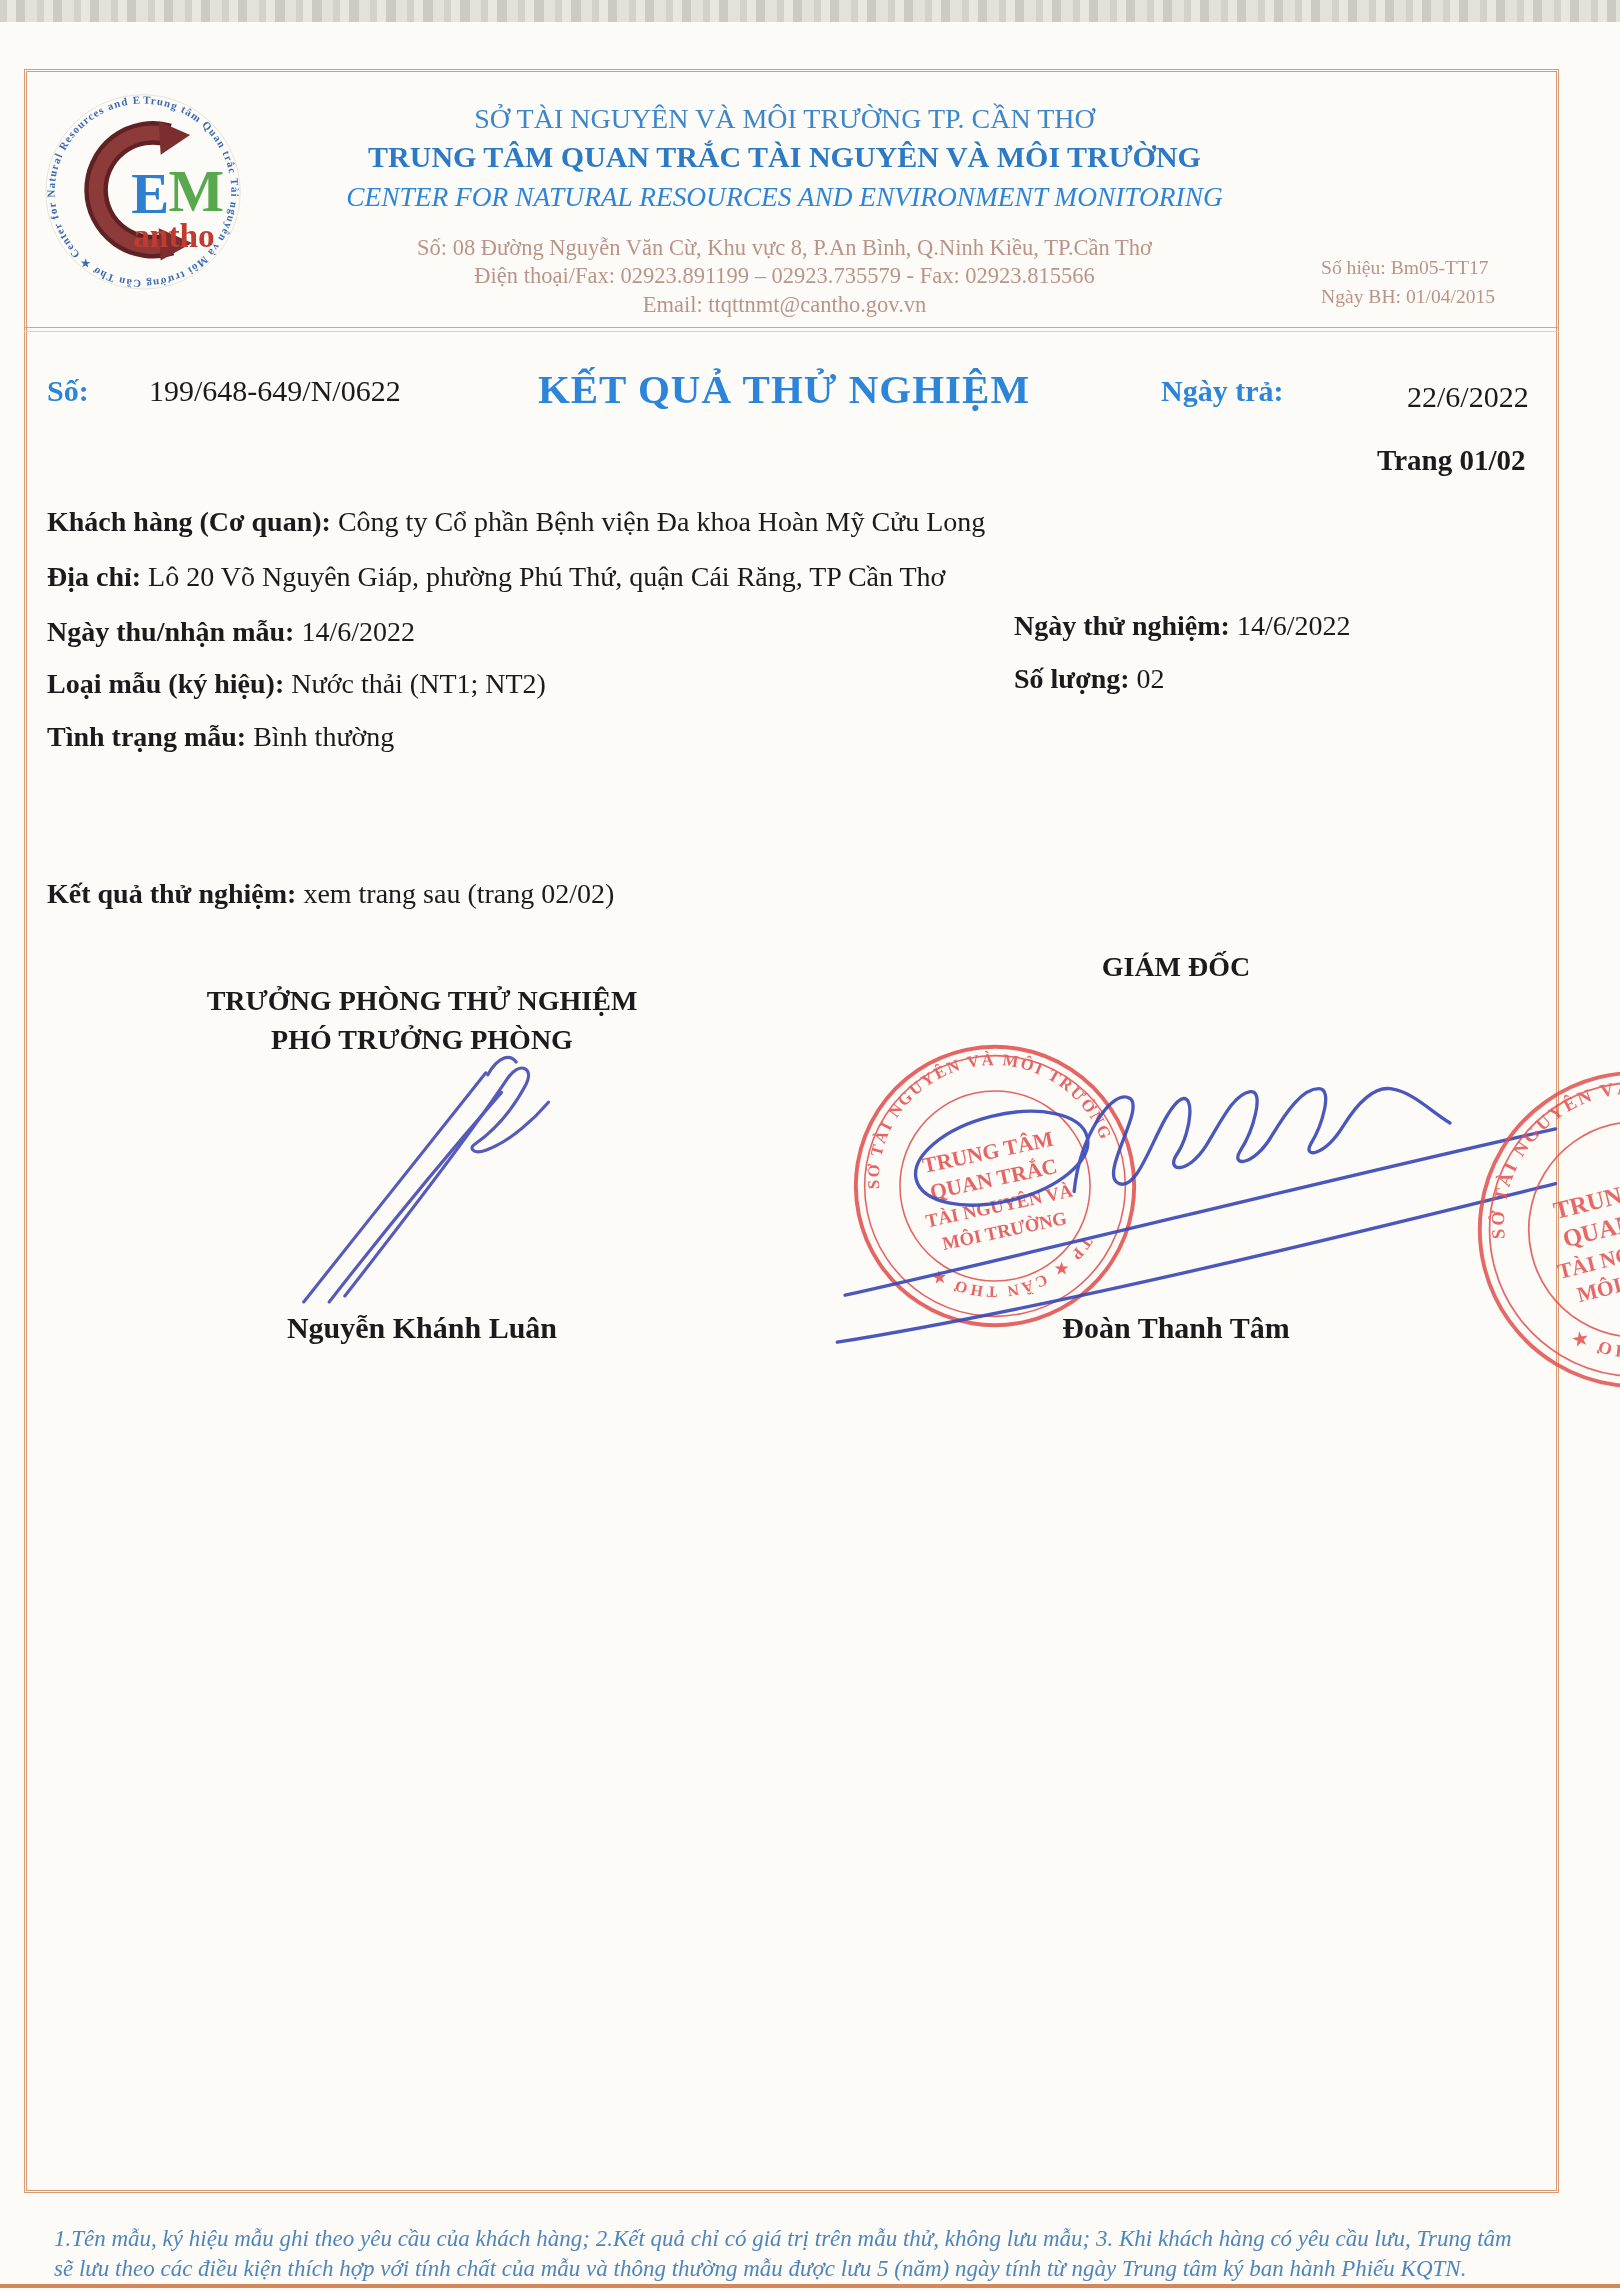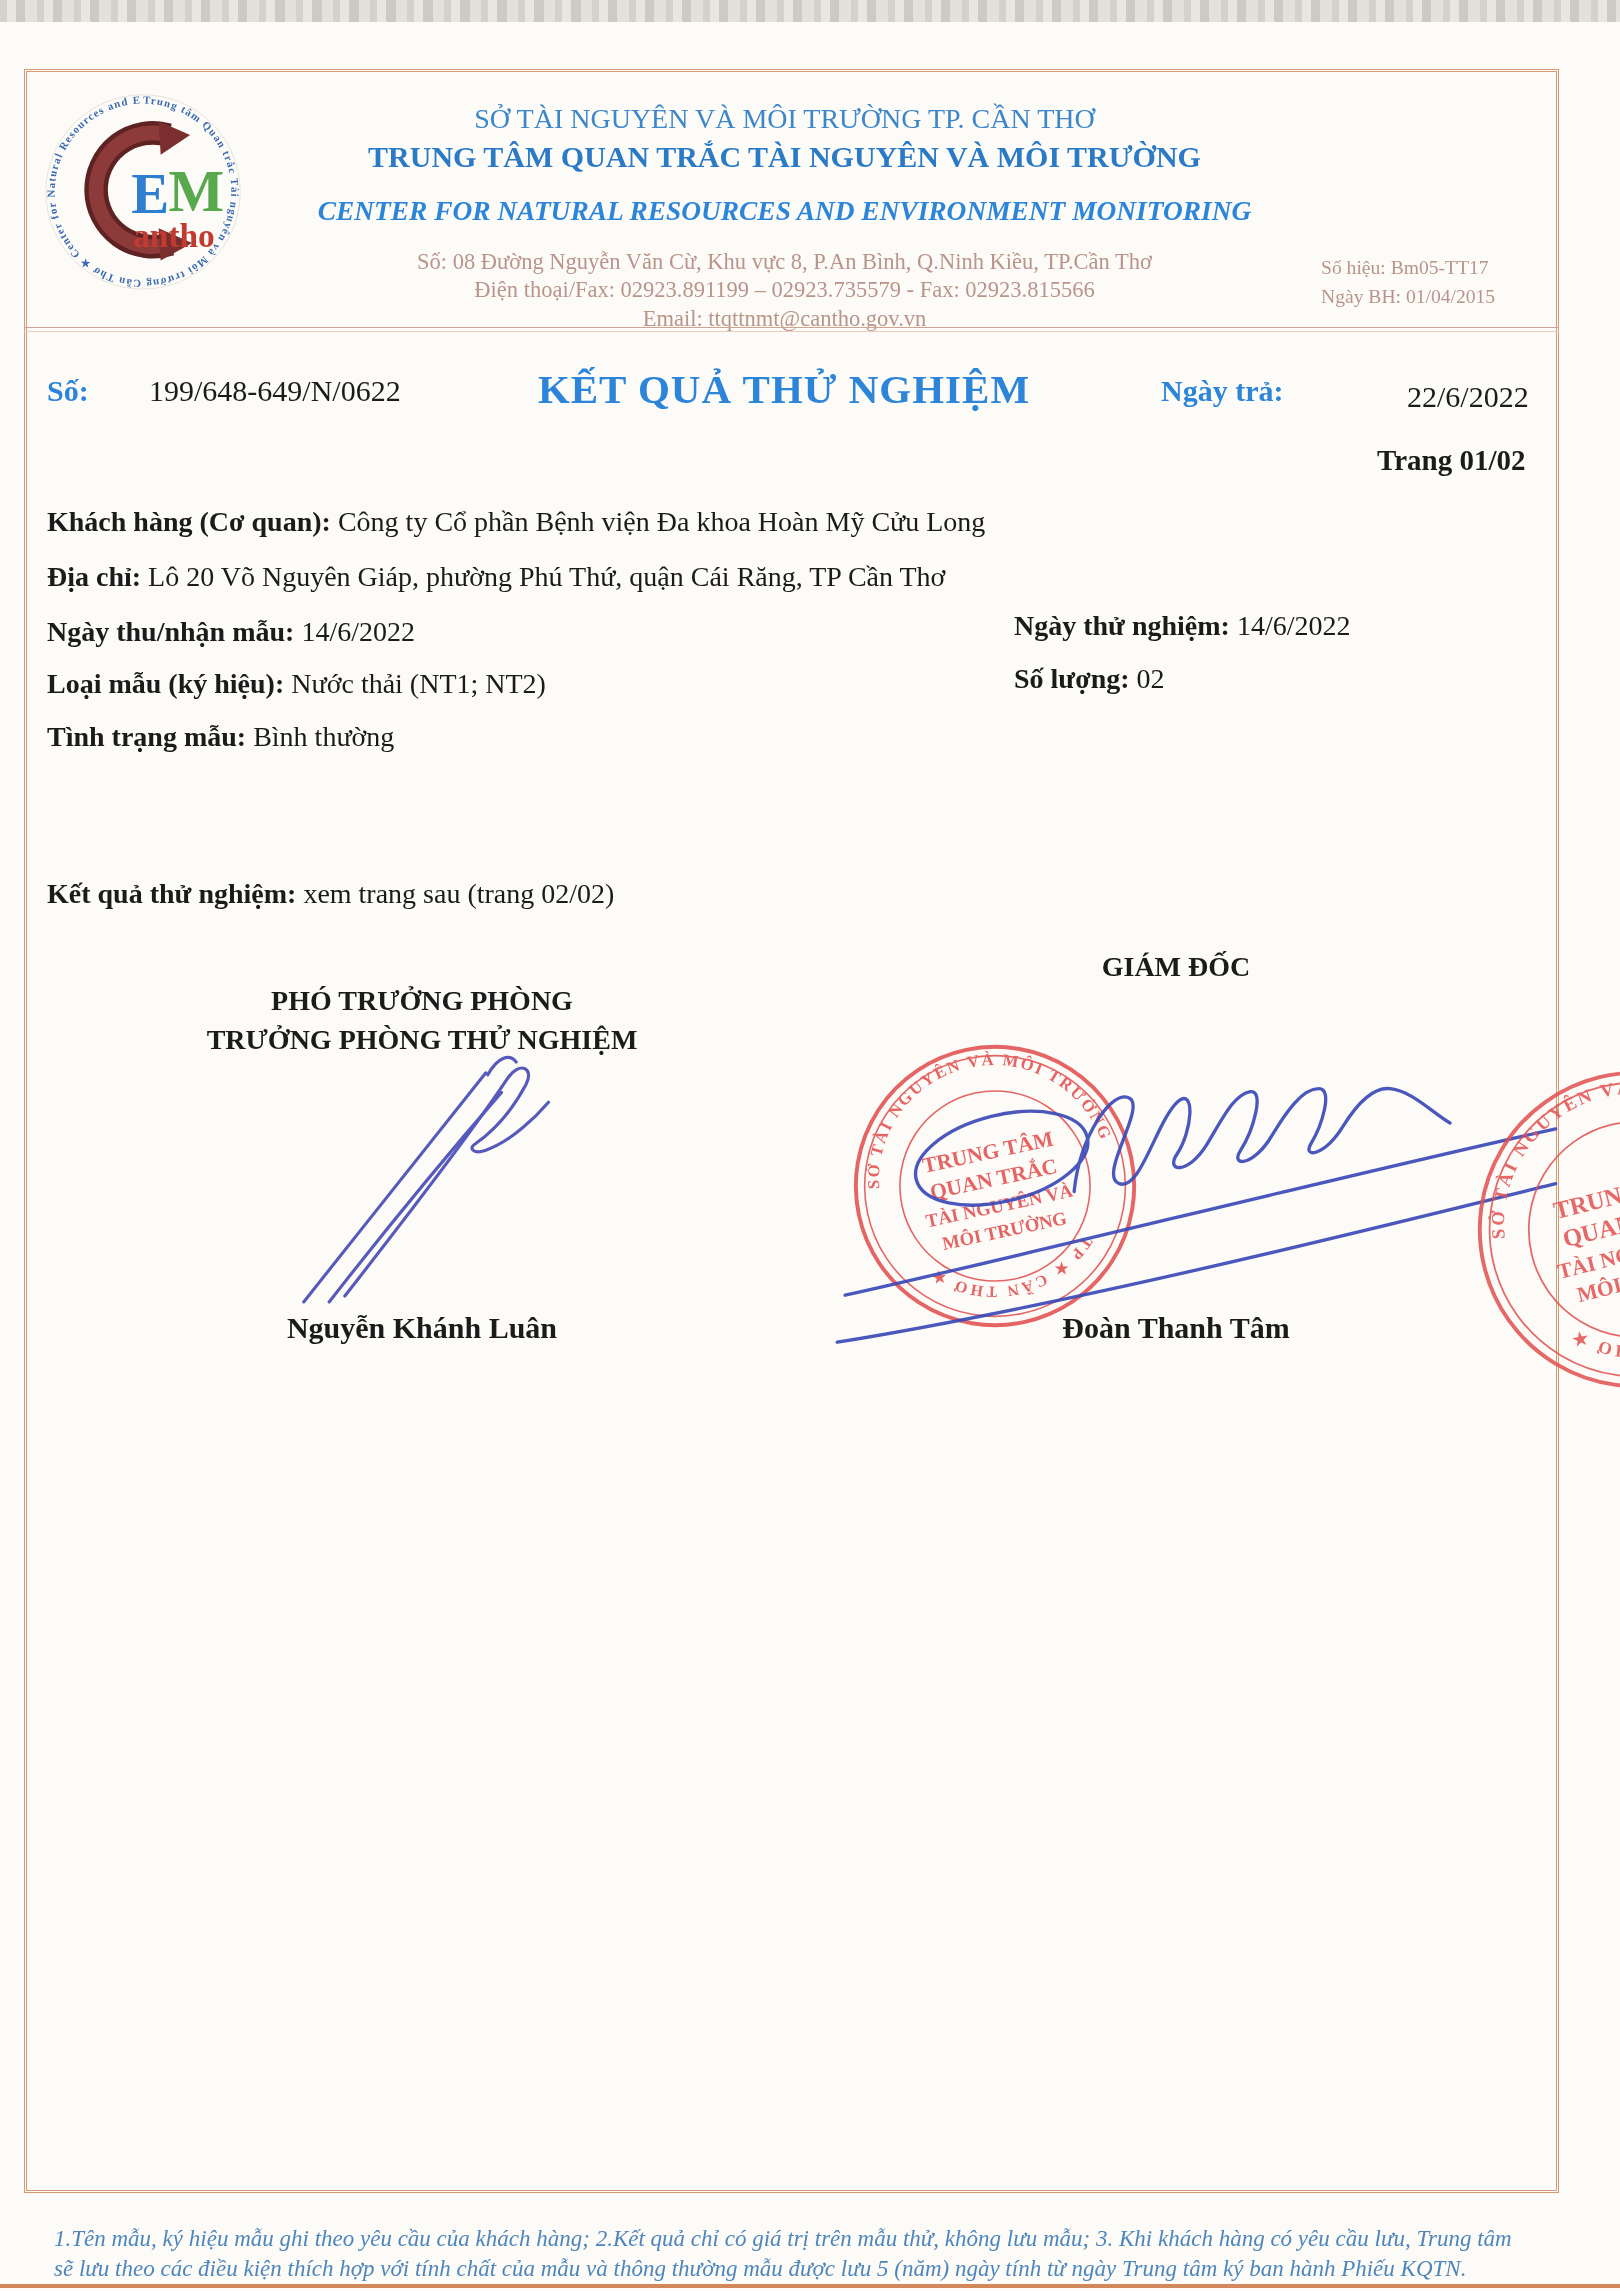--- a/index.html
+++ b/index.html
@@ -15,21 +15,21 @@
   }
   .frame{
     position:absolute;left:23.5px;top:69px;width:1535px;height:2124px;
     border:3.9px double #d79a74;box-sizing:border-box;
   }
   
   .logo{position:absolute;left:33px;top:84px;width:221px;height:208px;}
   .hdr{position:absolute;left:260px;top:102px;width:1049px;text-align:center;line-height:1.18;}
   .hdr .l1{font-size:28px;color:#3c86c9;}
   .hdr .l2{font-size:30px;font-weight:bold;color:#2b7ac6;margin-top:3.9px;}
-  .hdr .l3{font-size:27.4px;font-weight:bold;font-style:italic;color:#2c85d8;margin-top:21px;}
+  .hdr .l3{font-size:27.4px;font-weight:normal;font-style:italic;color:#2c85d8;margin-top:7px;}
   .hdr .l4{font-size:22.5px;color:#b9948a;margin-top:21px;}
   .hdr .l5{font-size:22.5px;color:#b9948a;margin-top:2px;}
   .hdr .l6{font-size:22.5px;color:#b9948a;margin-top:2px;}
   .formmeta{position:absolute;left:1321px;top:253px;width:235px;font-size:19.6px;color:#b9948a;line-height:1.5;}
   .hr-sep{position:absolute;left:23.5px;top:327px;width:1535px;height:2.9px;
     border-top:1px solid #cfa48e;border-bottom:1px solid #e8cdbd;}
   
   .lbl-blue{color:#2c85d8;font-weight:bold;}
   .so-label{position:absolute;left:47px;top:374px;font-size:30px;}
   .so-value{position:absolute;left:149px;top:374px;font-size:30px;}
@@ -142,22 +142,22 @@
   <div class="info" style="top:721px">
     <b>Tình trạng mẫu:</b>
     <span>Bình thường</span>
   </div>
   <div class="info" style="top:878px">
     <b>Kết quả thử nghiệm:</b>
     <span>xem trang sau (trang 02/02)</span>
   </div>
 
   <div class="sig-title-left">
+    <div>TRƯỞNG PHÒNG THỬ NGHIỆM</div>
     <div>PHÓ TRƯỞNG PHÒNG</div>
-    <div>TRƯỞNG PHÒNG THỬ NGHIỆM</div>
   </div>
   <div class="sig-title-right">GIÁM ĐỐC</div>
 
   <svg class="sig-left-svg" width="470" height="265" viewBox="0 0 480 270">
     <g fill="none" stroke="#4549b5" stroke-width="3.2" stroke-linecap="round" opacity="0.9">
       <path d="M 110,258 C 170,182 252,80 296,24"></path>
       <path d="M 136,258 C 200,176 272,90 312,44"></path>
       <path d="M 152,252 C 216,170 282,84 318,30 C 330,12 346,18 337,36 C 320,68 300,86 286,96 C 278,100 282,108 296,103 C 322,94 348,68 360,54"></path>
       <path d="M 298,26 C 308,8 320,4 327,13"></path>
     </g>

